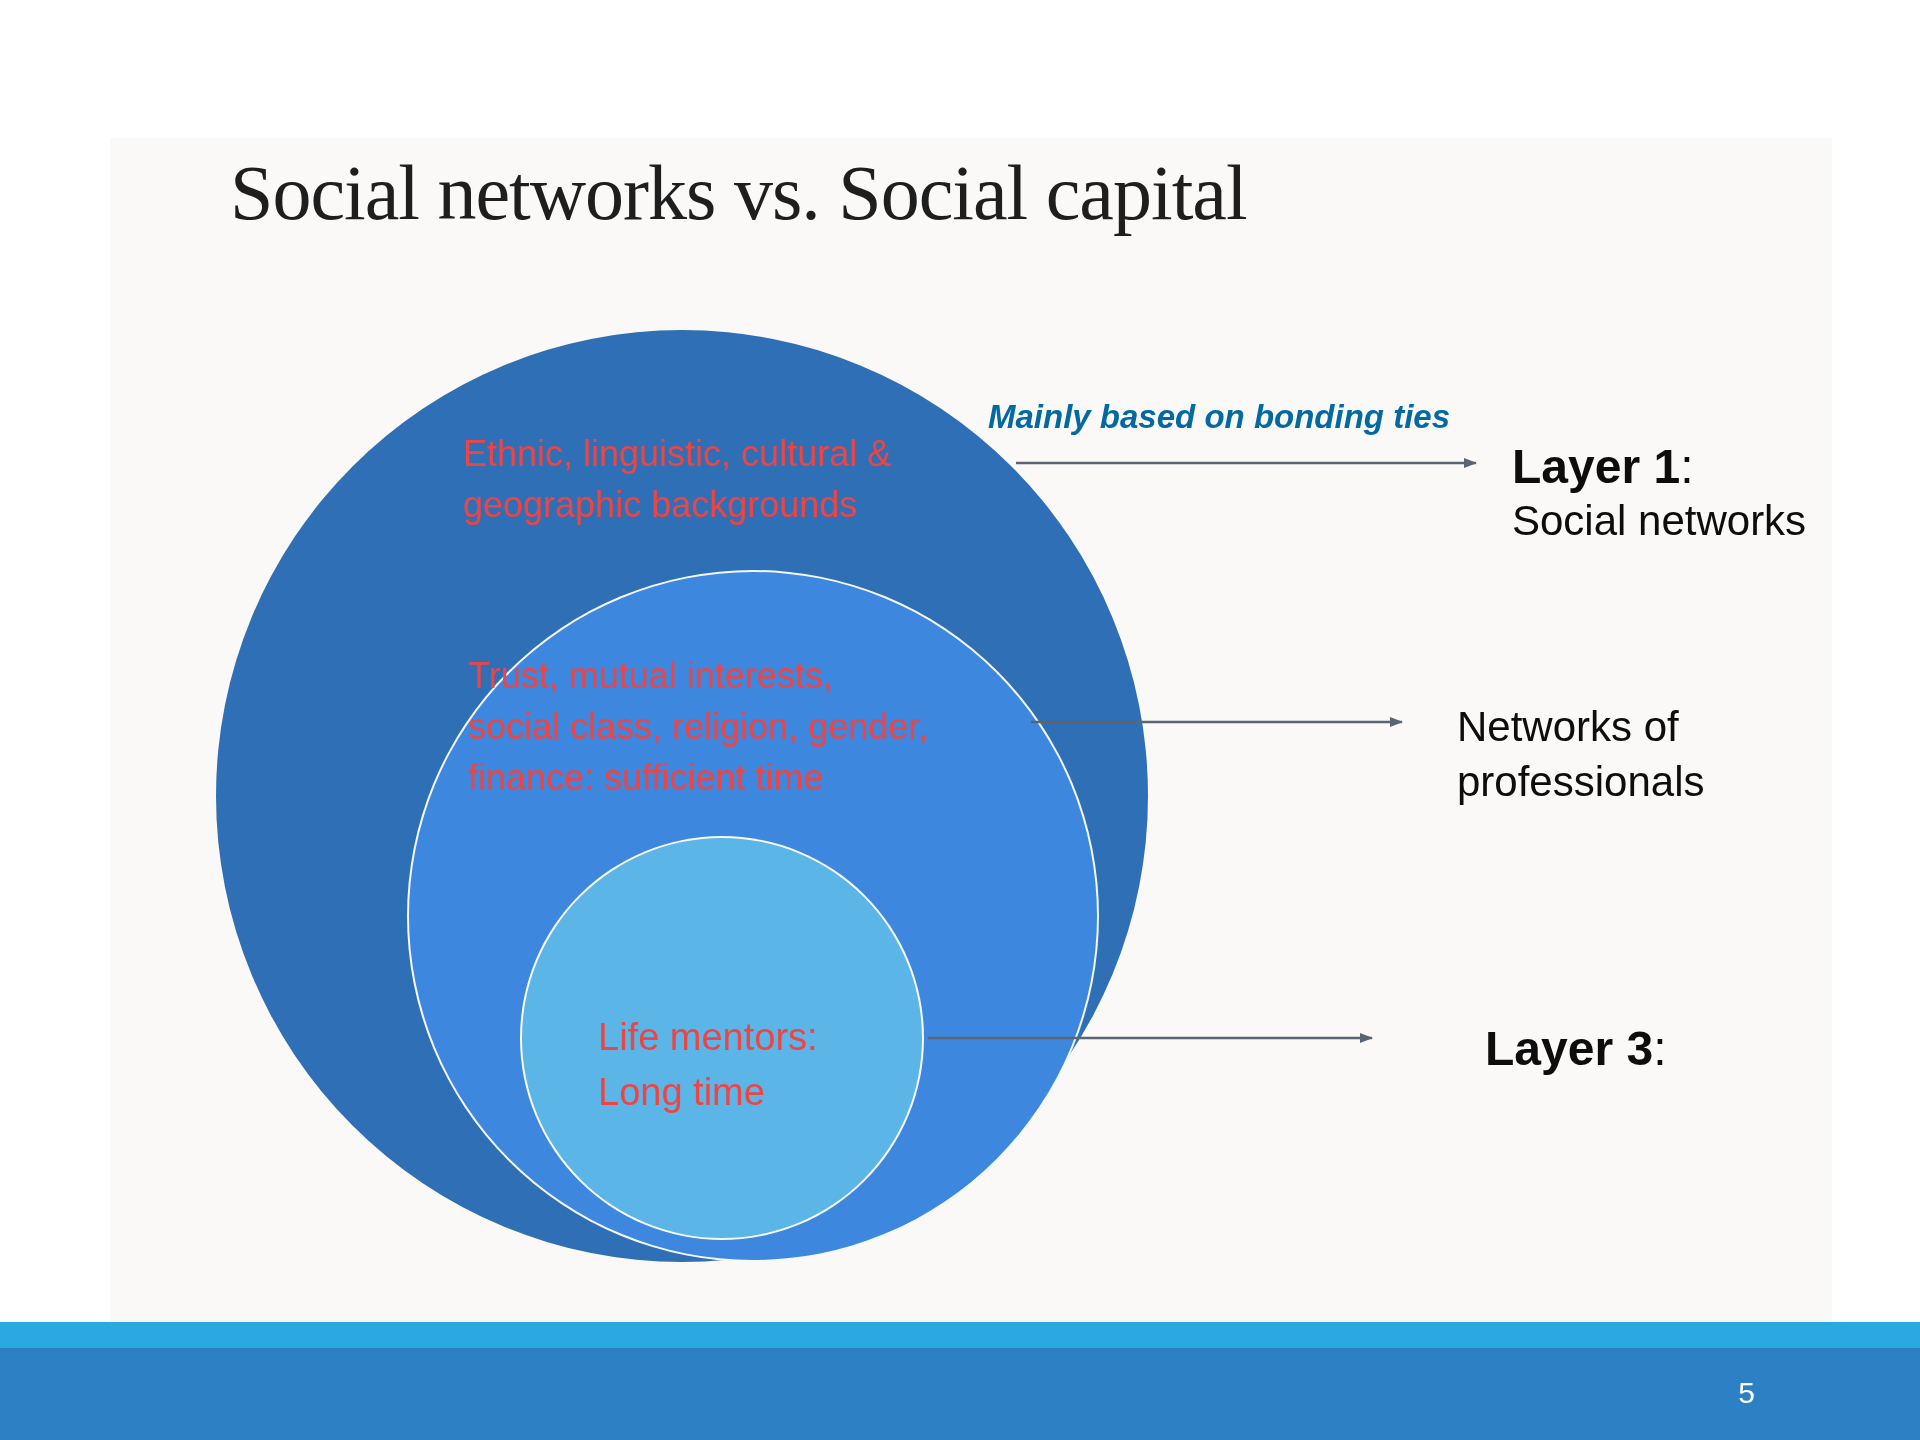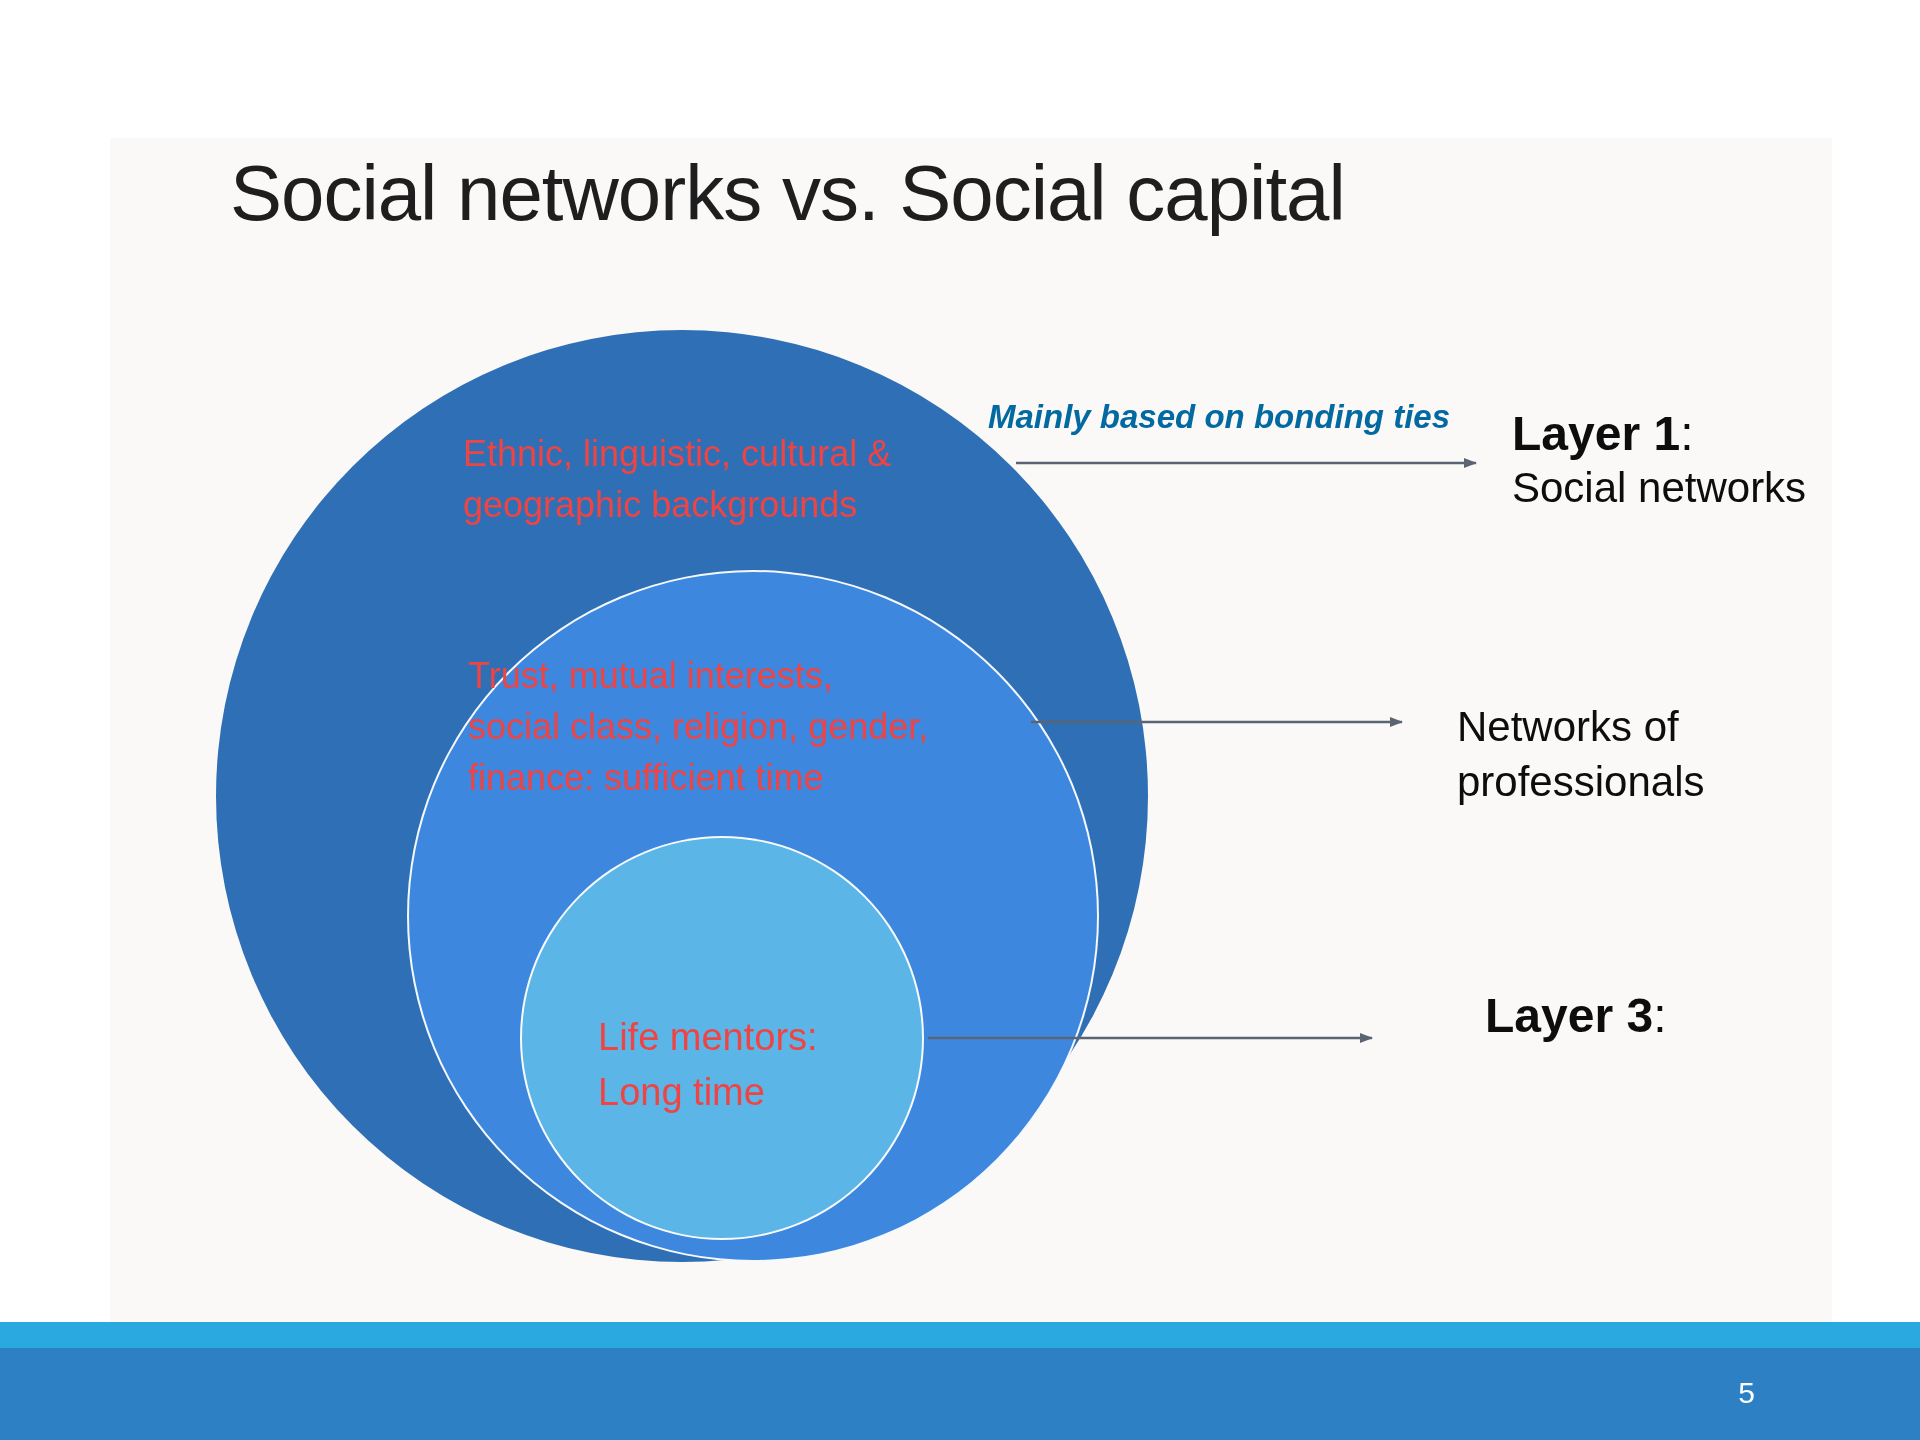--- a/index.html
+++ b/index.html
@@ -15,41 +15,42 @@
   .slide-bg {
     position: absolute; left: 110px; top: 138px;
     width: 1722px; height: 1184px;
     background: #faf9f7;
   }
   .title {
     position: absolute; left: 230px; top: 148px;
     margin: 0;
     font-size: 78px; font-weight: 400; letter-spacing: -1px;
     color: #1e1e1e;
+    font-family: Liberation Serif, serif;
   }
   .circle { position: absolute; border-radius: 50%; }
   .circle-outer  { left: 216px; top: 330px; width: 932px; height: 932px; }
   .circle-middle { left: 407px; top: 570px; width: 692px; height: 692px; border: 2px solid rgba(255,255,255,0.95); }
   .circle-inner  { left: 520px; top: 836px; width: 404px; height: 404px; border: 2px solid rgba(255,255,255,0.95); }
   .circle-label { position: absolute; color: #ef4444; white-space: pre-line; }
   .label-outer  { left: 463px; top: 428px;  font-size: 36px; line-height: 1.42; }
   .label-middle { left: 468px; top: 650px;  font-size: 36px; line-height: 1.42; }
   .label-inner  { left: 598px; top: 1010px; font-size: 38px; line-height: 1.45; }
   .annotation {
     position: absolute; left: 988px; top: 398px;
     font-size: 33px; font-style: italic; font-weight: 700;
     color: #0369a1; white-space: nowrap;
   }
   .arrows {
     position: absolute; left: 0; top: 0;
     width: 1920px; height: 1440px;
     pointer-events: none;
   }
   .layer-label { position: absolute; color: #0d0d0d; }
-  .layer-title { font-size: 48px; font-weight: 700; }
+  .layer-title { font-size: 48px; font-weight: 700; margin-top: 33px; }
   .layer-title .colon { font-weight: 400; }
   .layer-desc {
     font-size: 42px; line-height: 1.3;
     white-space: pre-line; margin-top: 0;
   }
   .layer-1 { left: 1512px; top: 406px; }
   .layer-2 { left: 1457px; top: 700px; }
   .layer-3 { left: 1485px; top: 988px; }
   .footer-light { position: absolute; left: 0; top: 1322px; width: 1920px; height: 26px; }
   .footer-dark  { position: absolute; left: 0; top: 1348px; width: 1920px; height: 92px; }

